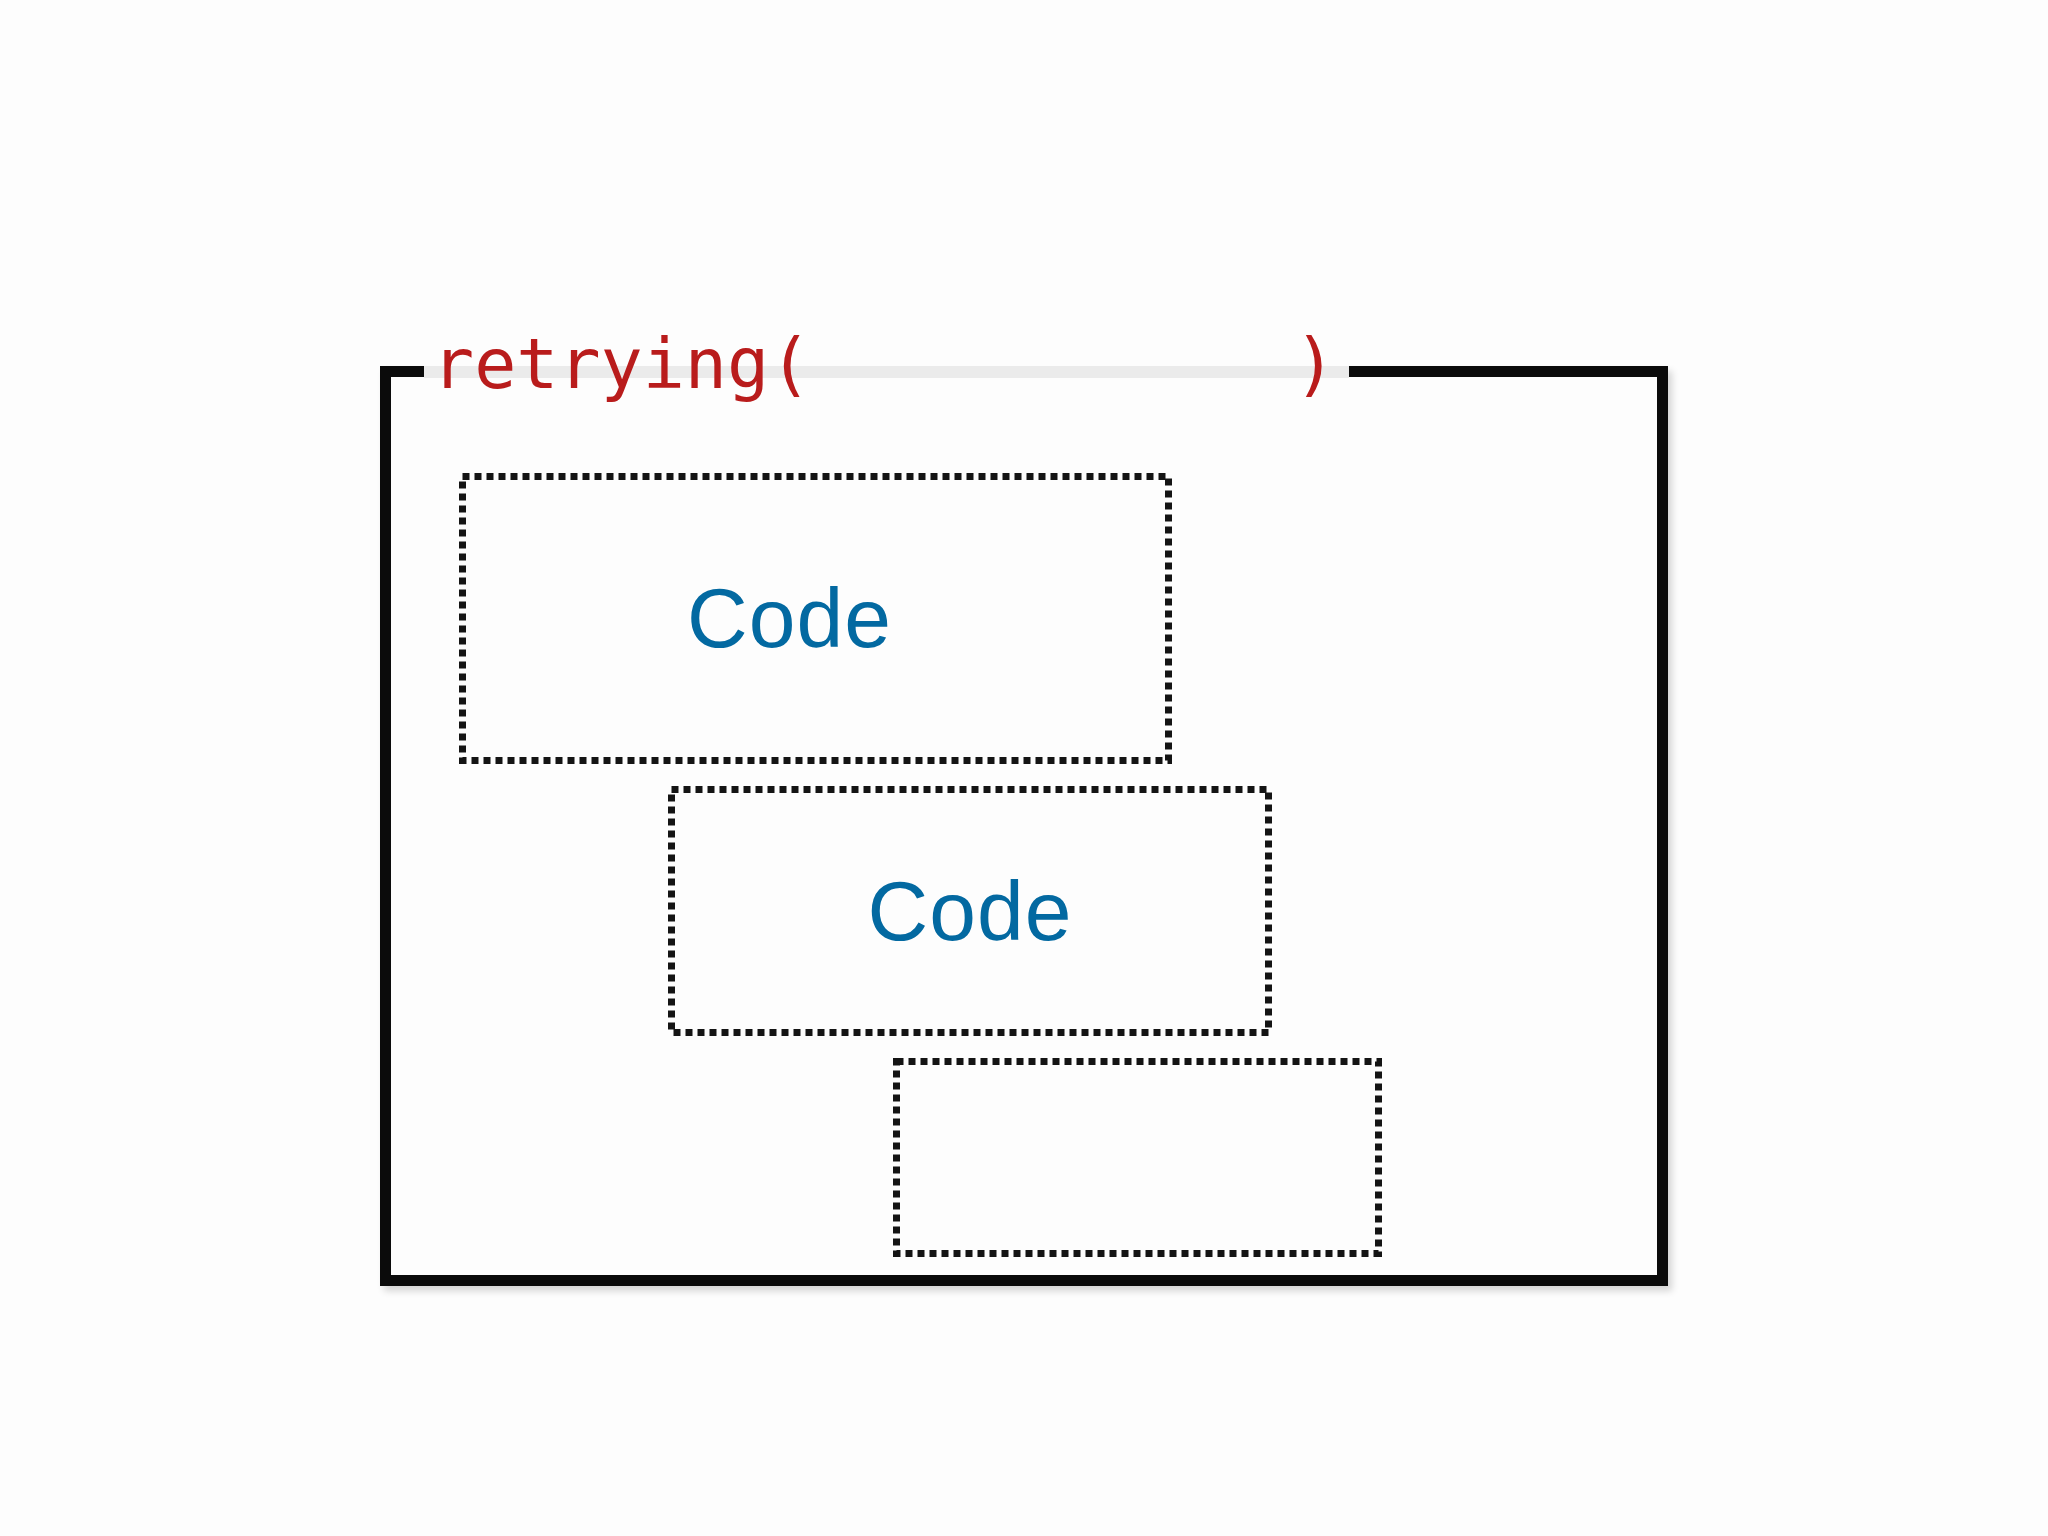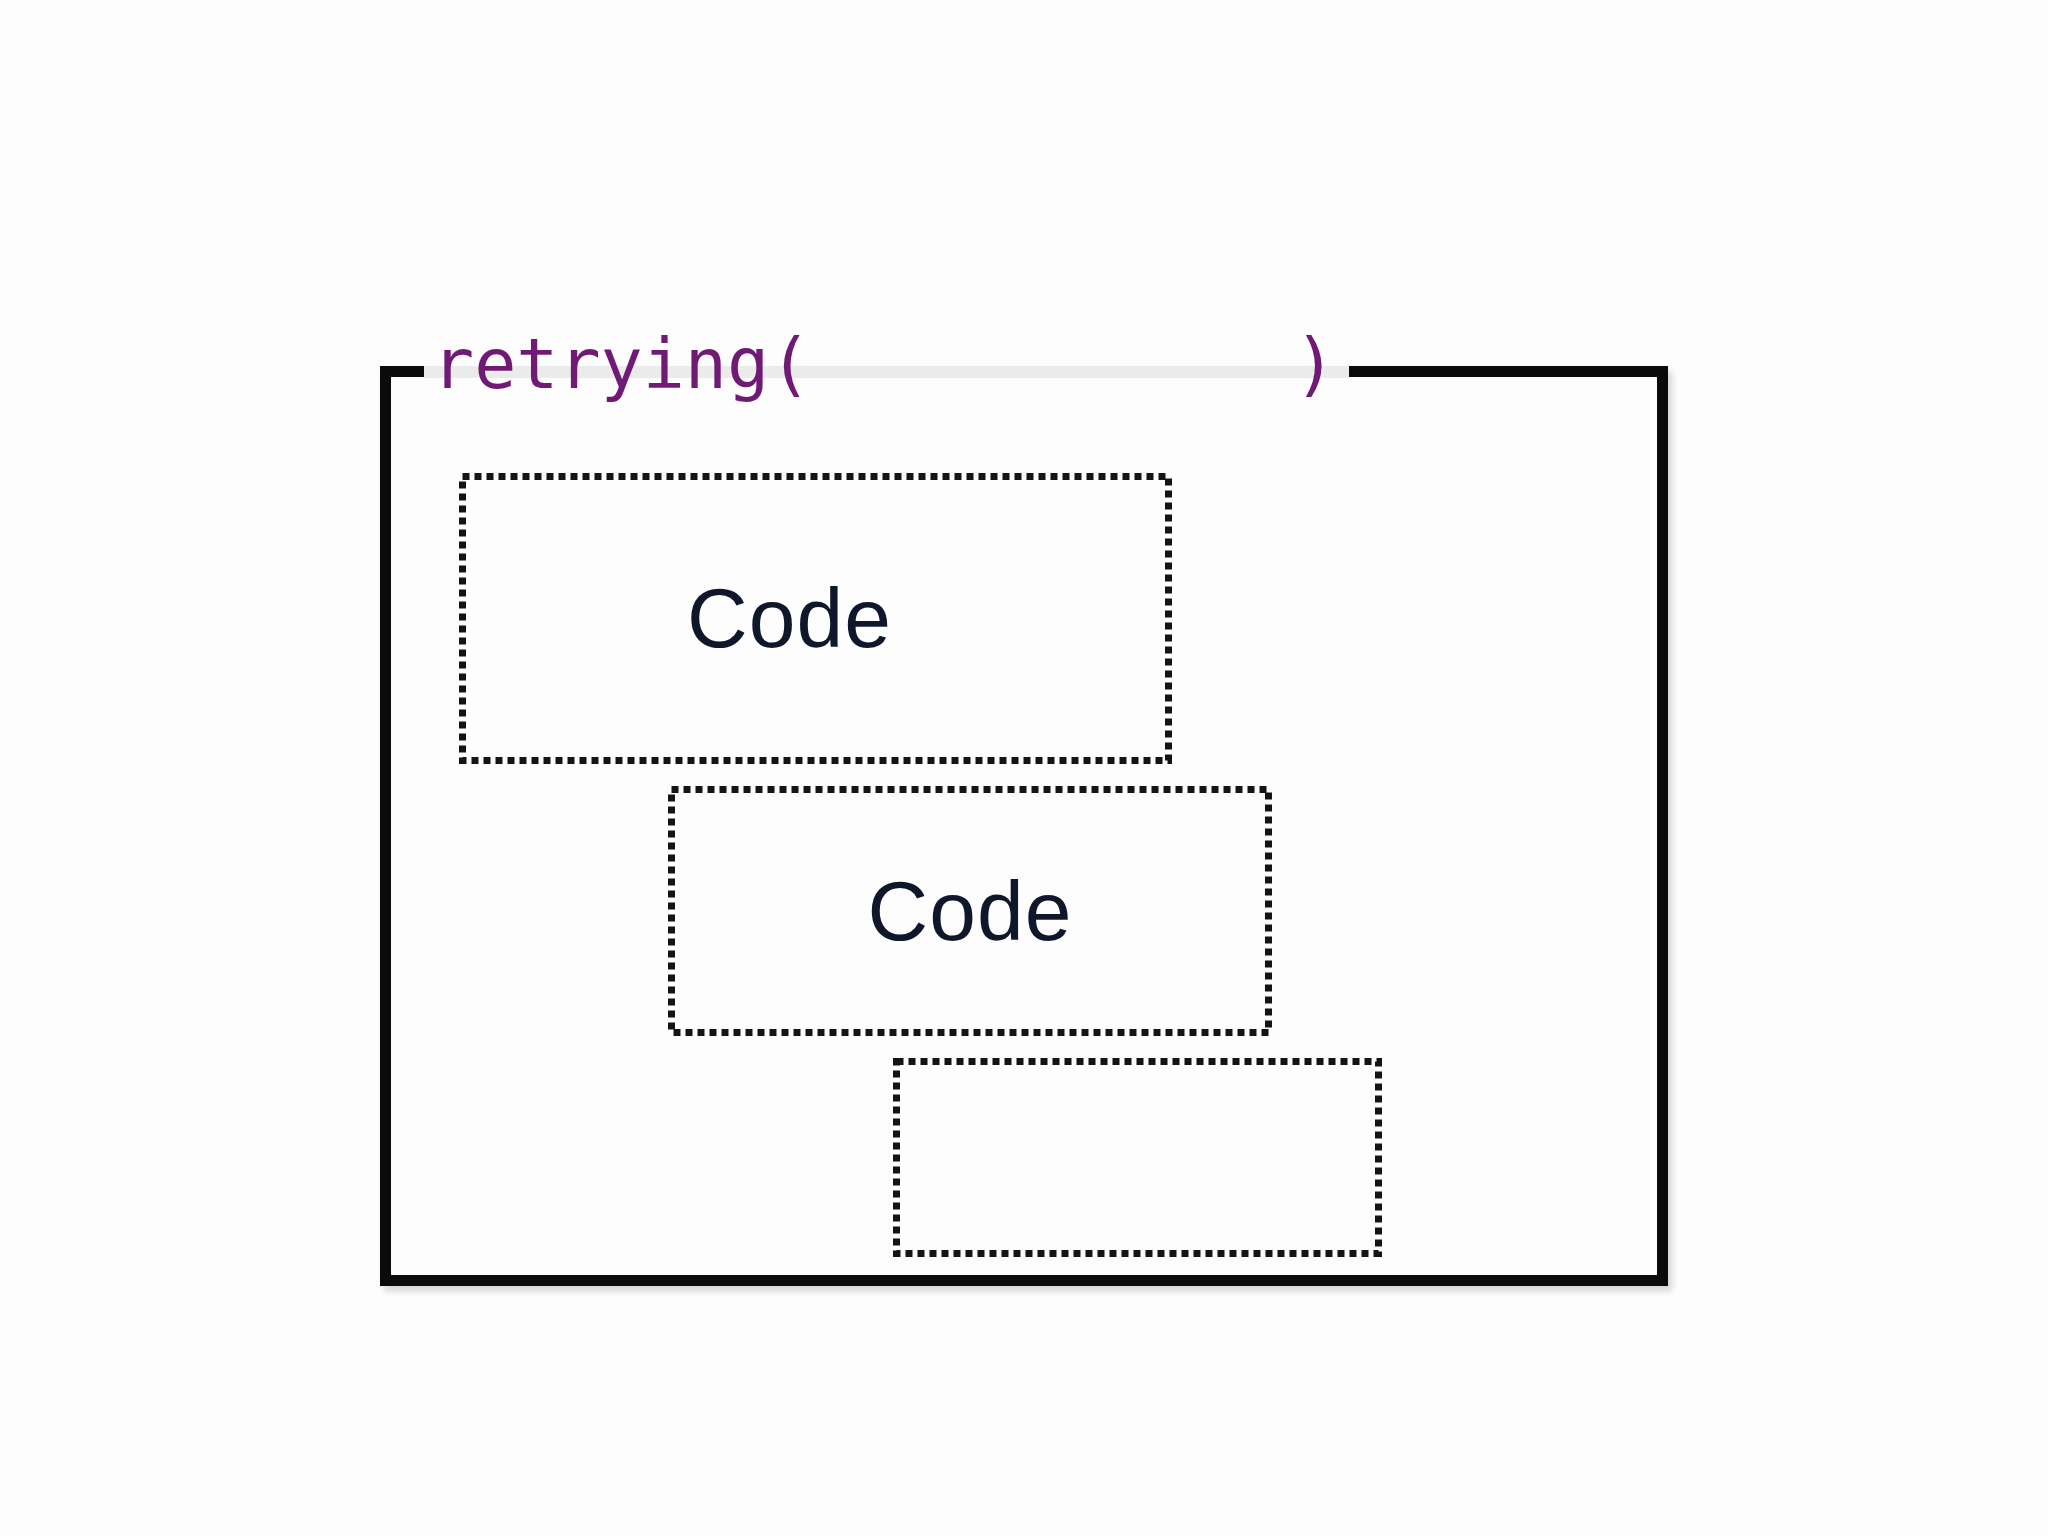--- a/index.html
+++ b/index.html
@@ -43,21 +43,21 @@
     width: 925px;
     height: 12px;
     background: #ebebeb;
   }
   .fn-label {
     position: absolute;
     top: 329px;
     font-family: "DejaVu Sans Mono", "Liberation Mono", monospace;
     font-size: 70px;
     line-height: 1;
-    color: #701a75;
+    color: #b91c1c;
     white-space: pre;
   }
   .fn-open  { left: 432px; }
   .fn-close { left: 1294px; }
   
   .dash-layer {
     position: absolute;
     left: 0;
     top: 0;
     width: 2048px;
@@ -71,21 +71,21 @@
   }
   
   .code {
     position: absolute;
     display: flex;
     align-items: center;
     justify-content: center;
     font-family: "Liberation Sans", sans-serif;
     font-size: 84px;
     font-weight: 400;
-    color: #0f172a;
+    color: #0369a1;
     letter-spacing: 1px;
   }
   .code1 { left: 459px; top: 473px; width: 713px; height: 291px; }
   .code1 > span { position: relative; left: -26px; }
   .code2 { left: 668px; top: 786px; width: 604px; height: 250px; }
   .code3 { left: 893px; top: 1058px; width: 489px; height: 199px; }
 </style>
 </head>
 <body>
 

